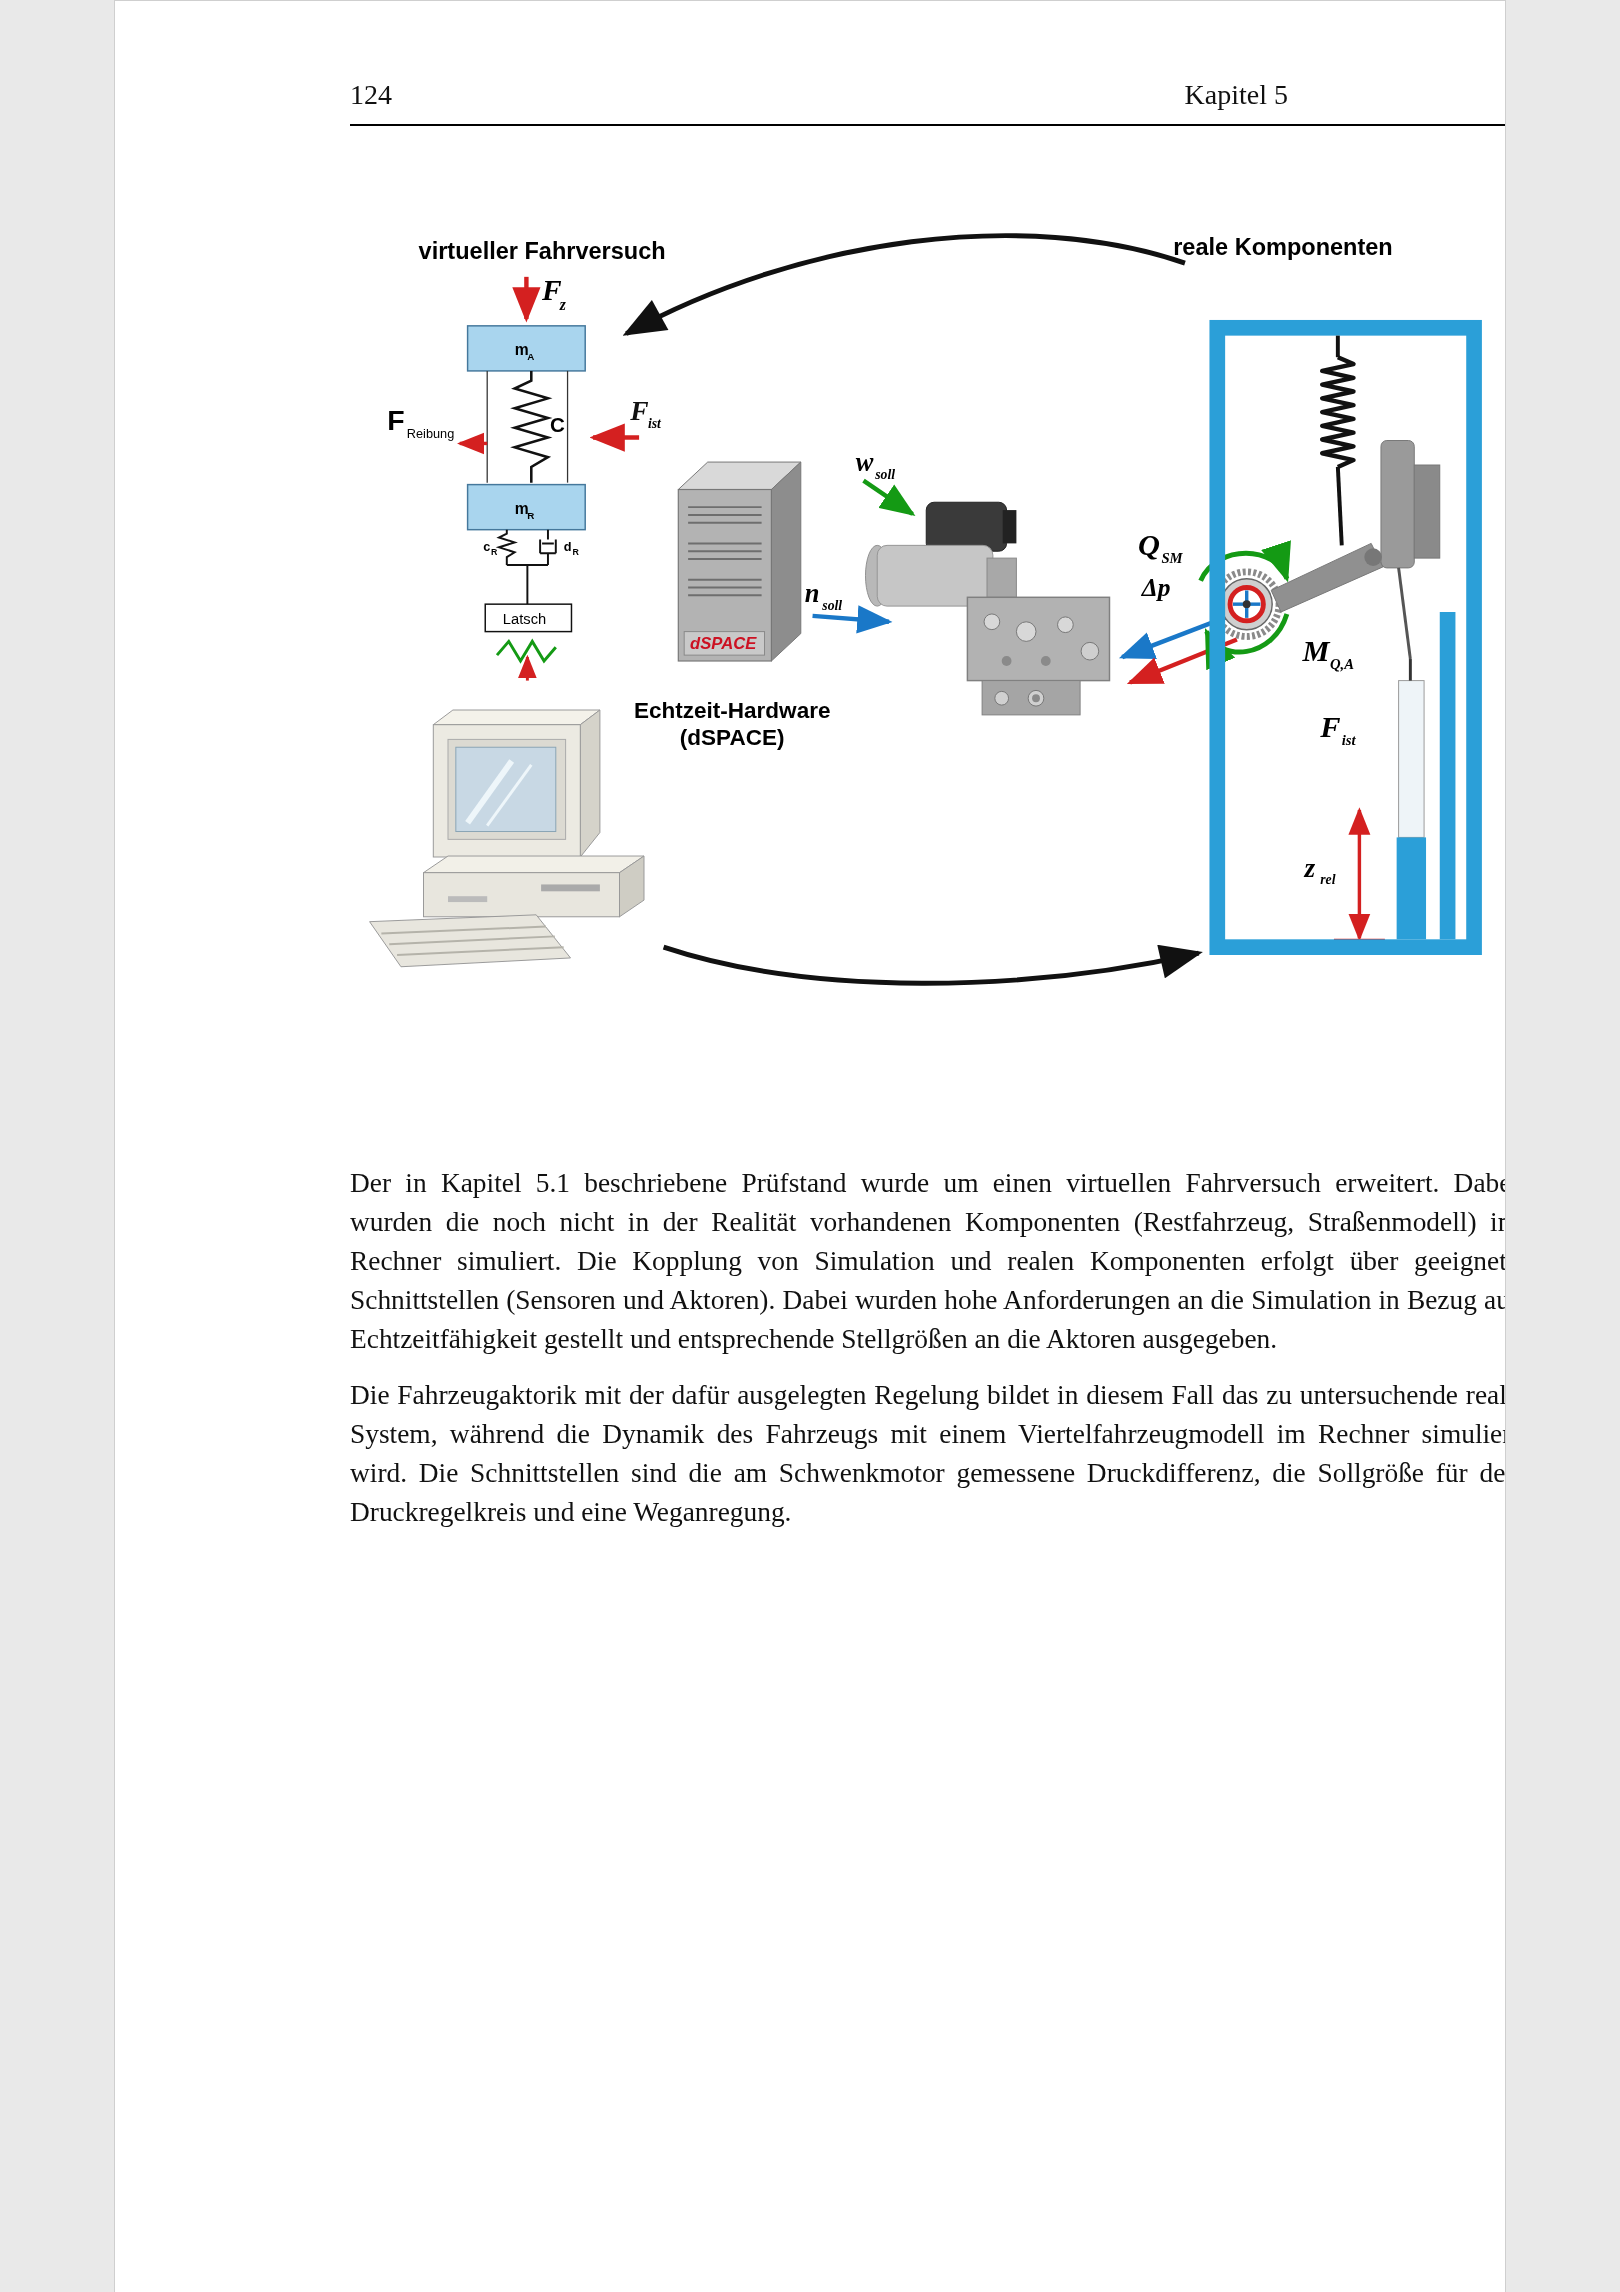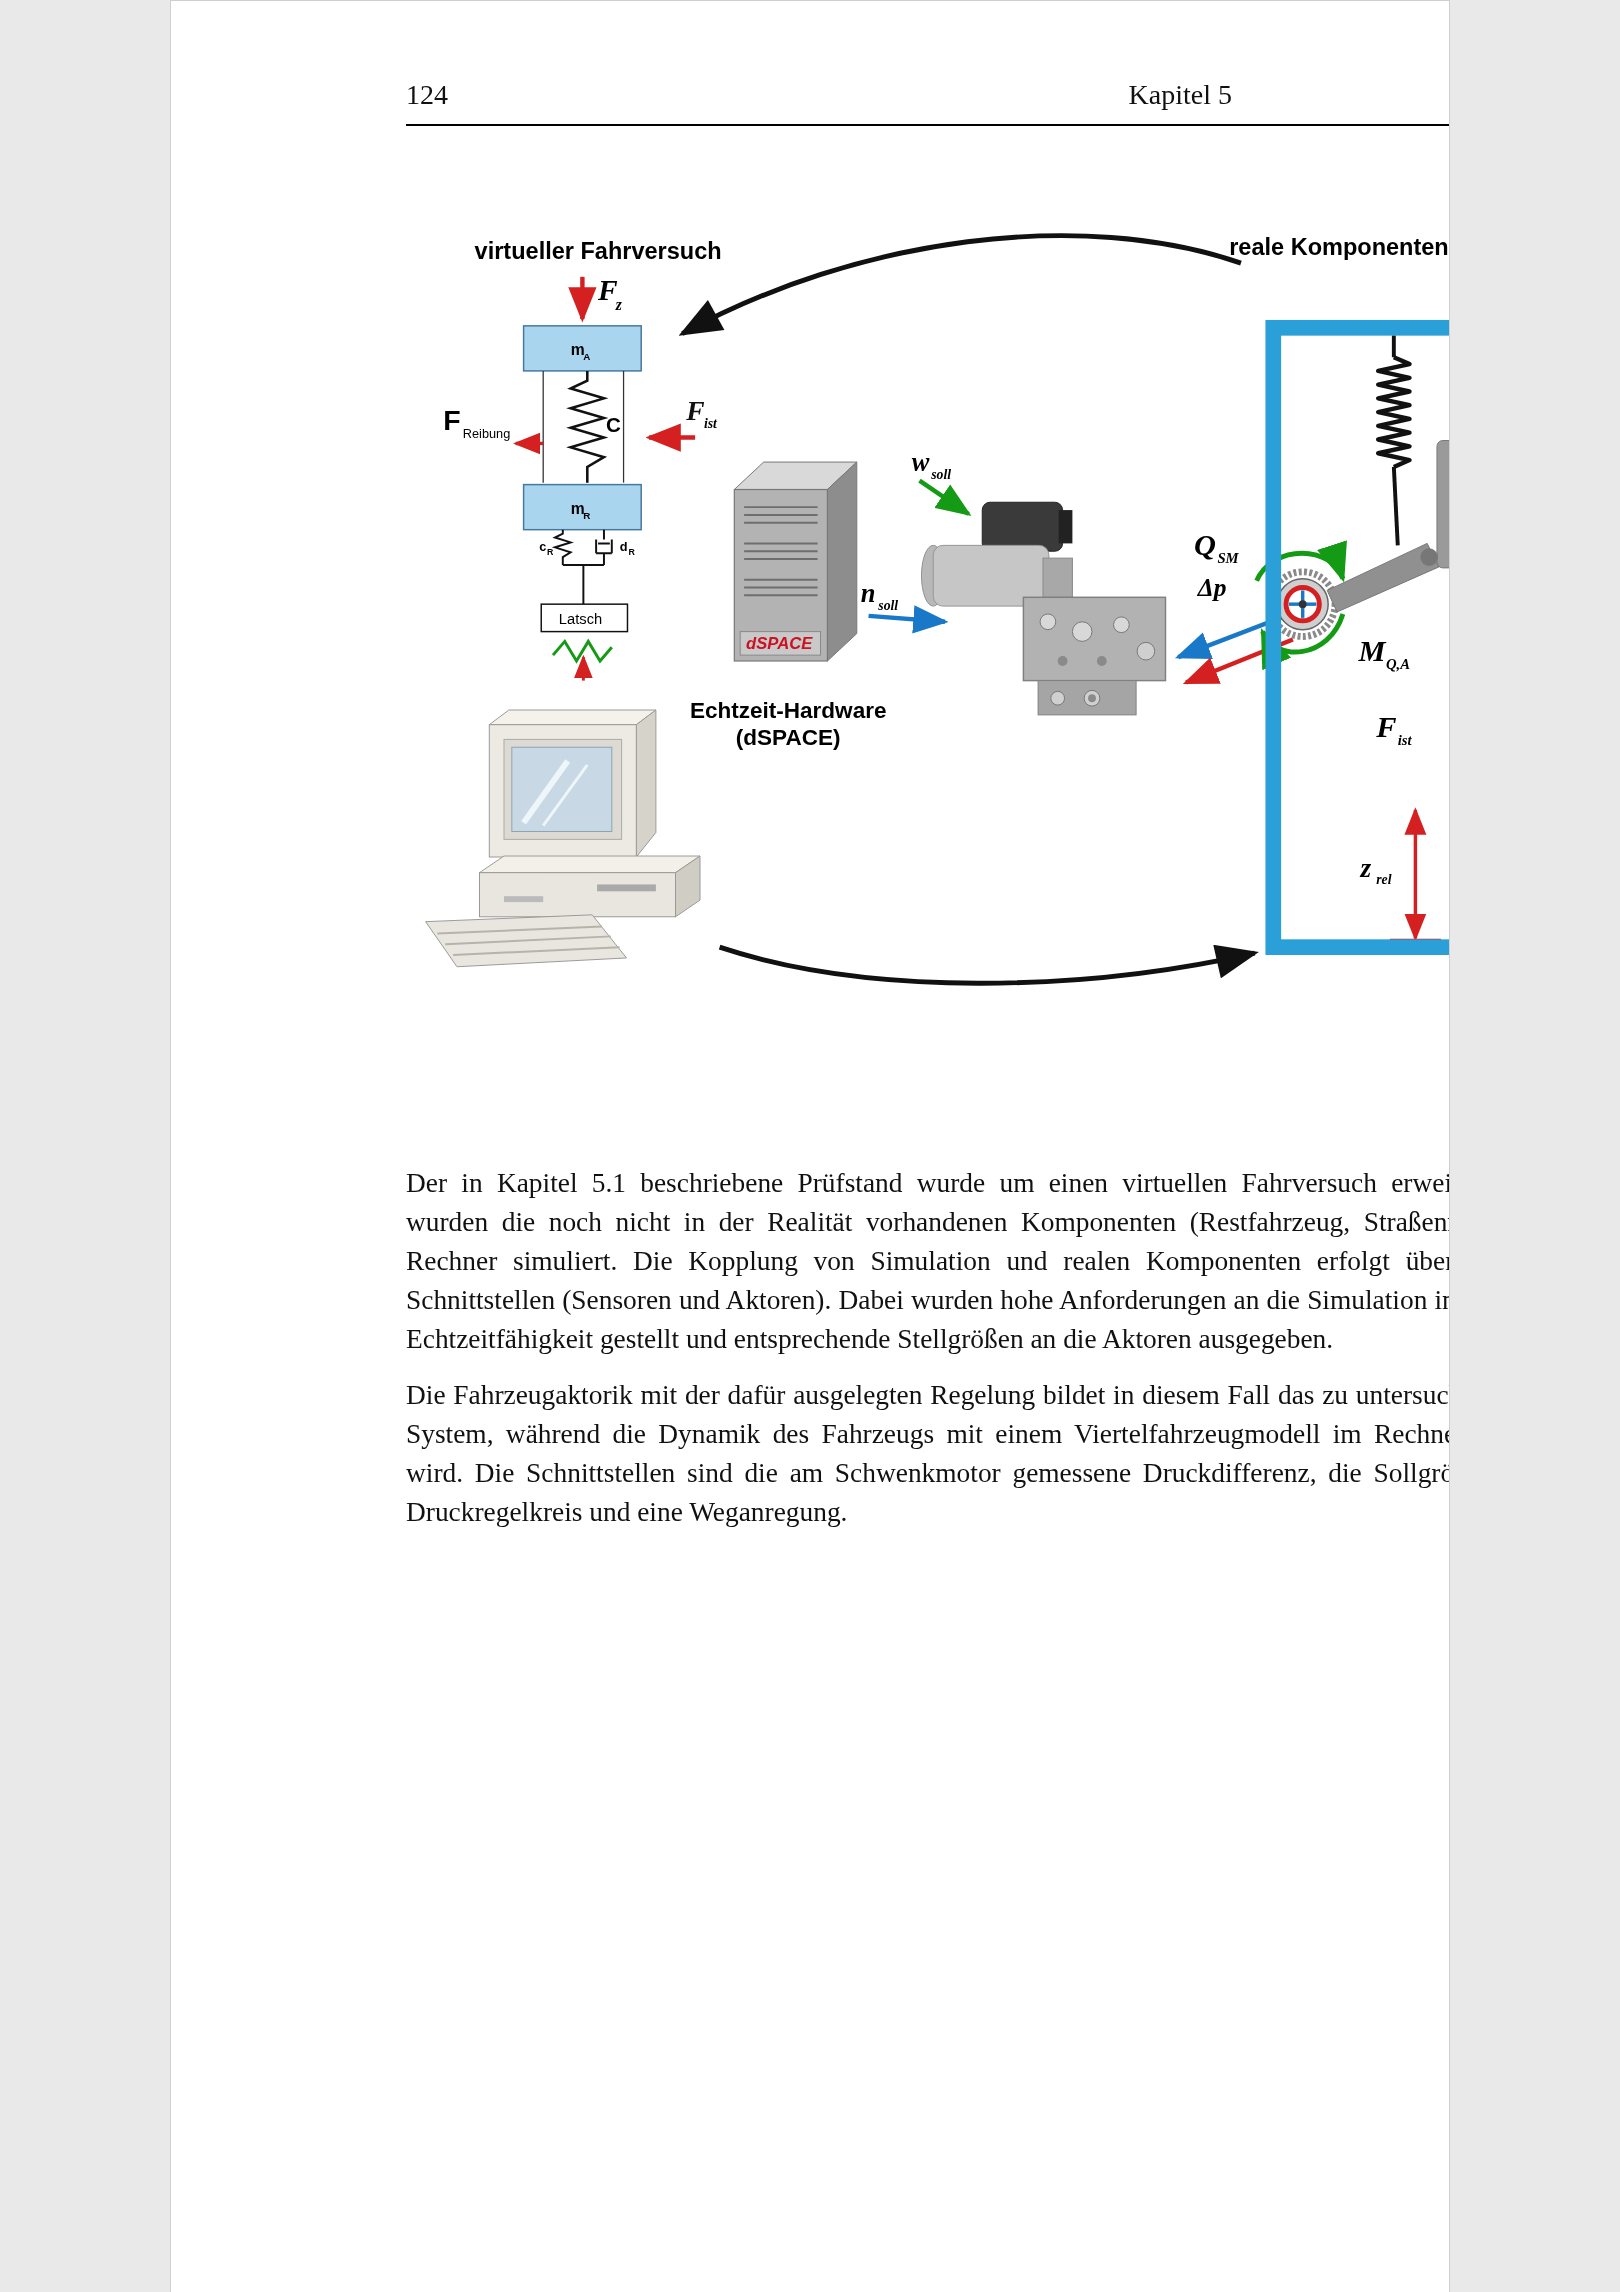--- a/index.html
+++ b/index.html
@@ -1,17 +1,17 @@
 <!DOCTYPE html>
 <html lang="de"><head>
 <meta charset="utf-8">
 <style>
   html,body{margin:0;padding:0;background:#e9e9e9;}
   .page{
-    position:relative;width:1280px;height:2293px;background:#ffffff;
+    position:relative;width:1392px;height:2293px;background:#ffffff;
     font-family:"Liberation Serif",serif;color:#111;margin:0 auto;
     border:1px solid #cfcfcf;box-sizing:border-box;overflow:hidden;padding-left:25px;
   }
   .hdr-num{position:absolute;left:235px;top:78px;font-size:28px;}
   .hdr-chap{position:absolute;right:217px;top:78px;font-size:28px;text-align:center;}
   .hdr-rule{position:absolute;left:235px;top:123px;width:1169px;height:2px;background:#000;}
   .fig-wrap{position:absolute;left:225px;top:219px;width:1196px;height:784px;}
   .fig-caption{position:absolute;left:235px;top:1029px;font-size:27.4px;font-style:italic;}
   .bodytext{position:absolute;left:235px;top:1163px;width:1169px;}
   .bodytext p{margin:0 0 16.7px 0;text-align:justify;font-size:27.4px;line-height:39px;}

